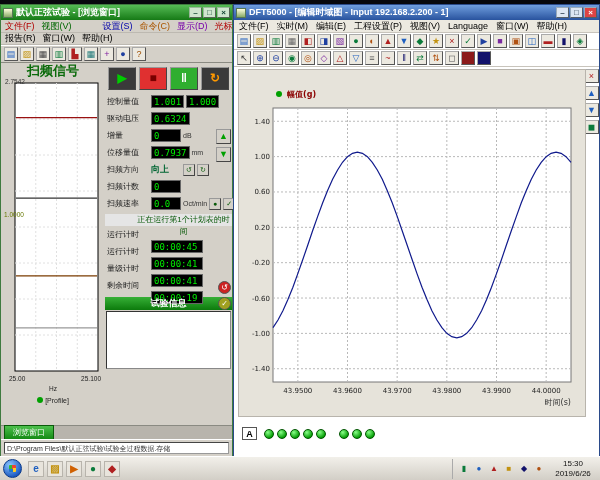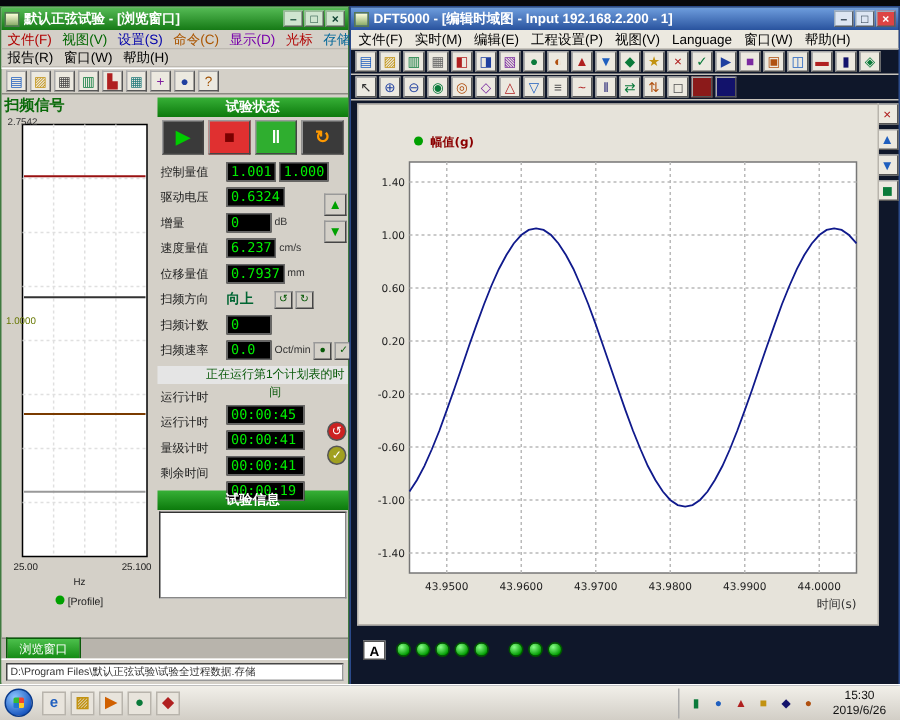--- a/index.html
+++ b/index.html
@@ -22,21 +22,21 @@
   .lmenu2 { height:12px; }
   .mitem { white-space:nowrap; cursor:default; }
   .ltb { height:18px; display:flex; align-items:center; gap:2px; padding:0 3px;
          border-top:1px solid #fff; border-bottom:1px solid #8a8a82; }
   .tbicon { width:14px; height:14px; background:#ece9e0; border:1px outset #aaa;
             font-size:9px; line-height:12px; text-align:center; flex:none; }
 
   
   #sweep { position:absolute; left:2px; top:60px; width:100px; height:358px;
            background:#d4d0c8; }
-  .sweep-title { text-align:left; color:#0a6a0a; font-size:10px; font-weight:bold; height:12px; line-height:12px; }
+  .sweep-title { text-align:center; color:#0a6a0a; font-size:13px; font-weight:bold; height:12px; line-height:12px; }
   #sweep-svg { position:absolute; left:2px; top:14px; }
   .sweep-ytop  { position:absolute; left:2px; top:13px; font-size:6.5px; color:#333; }
   .sweep-marker{ position:absolute; left:1px; top:146px; font-size:6.5px; color:#667700; }
   .sweep-xl   { position:absolute; left:6px;  top:310px; font-size:6.5px; color:#222; }
   .sweep-xr   { position:absolute; right:2px; top:310px; font-size:6.5px; color:#222; }
   .sweep-unit { position:absolute; left:0; top:320px; width:100%; text-align:center; font-size:6.5px; color:#222; }
   .sweep-legend { position:absolute; left:0; top:332px; width:100%; text-align:center; font-size:7px; color:#222; }
   .gdot { display:inline-block; width:6px; height:6px; border-radius:50%; background:#00a000; margin-right:2px; }
 
   
@@ -71,21 +71,21 @@
   .ltab { background:linear-gradient(#4cc04c,#148a14); color:#fff; font-size:8px;
           padding:1px 8px; border:1px solid #0a5a0a; border-bottom:none; }
   .lstatus { position:absolute; left:0; top:434px; width:100%; height:17px;
              background:#d4d0c8; border-top:1px solid #fff; display:flex; align-items:center; padding:0 3px; }
   .lstatus span { background:#fff; border:1px inset #999; font-size:7px; color:#333;
                   width:100%; height:12px; line-height:11px; padding:0 2px;
                   white-space:nowrap; overflow:hidden; }
 
   
   #rightwin { position:absolute; left:233px; top:4px; width:367px; height:472px;
-              background:#0f172a; border:1px solid #2a4a8a; }
+              background:#ffffff; border:1px solid #2a4a8a; }
   .rtitle { height:15px; background:linear-gradient(#6f9ede,#29539e); color:#fff;
             font-size:9px; font-weight:bold; display:flex; align-items:center; padding:0 2px; }
   .rtitle .wbtn { background:#dde6f2; border:1px outset #9ab; color:#234; }
   .rtitle .wclose { background:#d44; color:#fff; }
   .rmenu { height:13px; display:flex; align-items:center; gap:8px; padding:0 5px;
            font-size:9px; background:#ece9e0; border-bottom:1px solid #c8c4bc; }
   .rtb { height:17px; display:flex; align-items:center; gap:2px; padding:0 3px;
          border-bottom:1px solid #c8c4bc; }
   #rside { position:absolute; right:0; top:62px; width:15px; display:flex;
            flex-direction:column; gap:3px; align-items:center; padding-top:2px; }
@@ -127,21 +127,21 @@
     <span class="ttext">默认正弦试验 - [浏览窗口]</span>
     <span class="tbtns" id="lwinbtns">
         <span class="wbtn">–</span>
         <span class="wbtn">□</span>
         <span class="wbtn">×</span>
       </span>
   </div>
   <div class="lmenu" id="lmenu1">
       <span class="mitem" style="color: rgb(176, 0, 0);">文件(F)</span>
       <span class="mitem" style="color: rgb(0, 102, 0);">视图(V)</span>
-      <span class="mitem" style="color: rgb(0, 0, 170);">设置(S)</span>
+      <span class="mitem" style="color: rgb(0, 0, 170); margin-left: 24px;">设置(S)</span>
       <span class="mitem" style="color: rgb(170, 85, 0);">命令(C)</span>
       <span class="mitem" style="color: rgb(119, 0, 170);">显示(D)</span>
       <span class="mitem" style="color: rgb(176, 0, 0);">光标</span>
       <span class="mitem" style="color: rgb(0, 102, 153);">存储</span>
     </div>
   <div class="lmenu lmenu2" id="lmenu2">
       <span class="mitem">报告(R)</span>
       <span class="mitem">窗口(W)</span>
       <span class="mitem">帮助(H)</span>
     </div>
@@ -178,46 +178,40 @@
       </svg>
     <div class="sweep-ytop">2.7542</div>
     <div class="sweep-marker">1.0000</div>
     <div class="sweep-xl">25.00</div>
     <div class="sweep-xr">25.100</div>
     <div class="sweep-unit">Hz</div>
     <div class="sweep-legend"><span class="gdot"></span><span>[Profile]</span></div>
   </div>
 
   <div id="ctrlpanel">
-    <div class="ghead">试验状态</div>
     <div id="transport">
         <div class="transport-btn" style="background: rgb(58, 58, 58); color: rgb(0, 204, 0);">▶</div>
         <div class="transport-btn" style="background: rgb(224, 48, 48); color: rgb(122, 0, 0);">■</div>
         <div class="transport-btn" style="background: rgb(47, 174, 47); color: rgb(255, 255, 255);">‖</div>
         <div class="transport-btn" style="background: rgb(58, 58, 58); color: rgb(255, 153, 0);">↻</div>
       </div>
     <div id="vrows">
         <div class="vrow">
           <span class="vlabel">控制量值</span>
           <span class="vlcd">1.001</span>
           <span class="vlcd">1.000</span>
         </div>
         <div class="vrow">
           <span class="vlabel">驱动电压</span>
           <span class="vlcd">0.6324</span>
         </div>
         <div class="vrow">
           <span class="vlabel">增量</span>
           <span class="vlcd">0</span>
           <span class="vunit">dB</span>
-        </div>
-        <div class="vrow">
-          <span class="vlabel">速度量值</span>
-          <span class="vlcd">6.237</span>
-          <span class="vunit">cm/s</span>
         </div>
         <div class="vrow">
           <span class="vlabel">位移量值</span>
           <span class="vlcd">0.7937</span>
           <span class="vunit">mm</span>
         </div>
         <div class="vrow">
           <span class="vlabel">扫频方向</span>
           <span class="vplain">向上</span>
           <span class="vbtn">↺</span>

